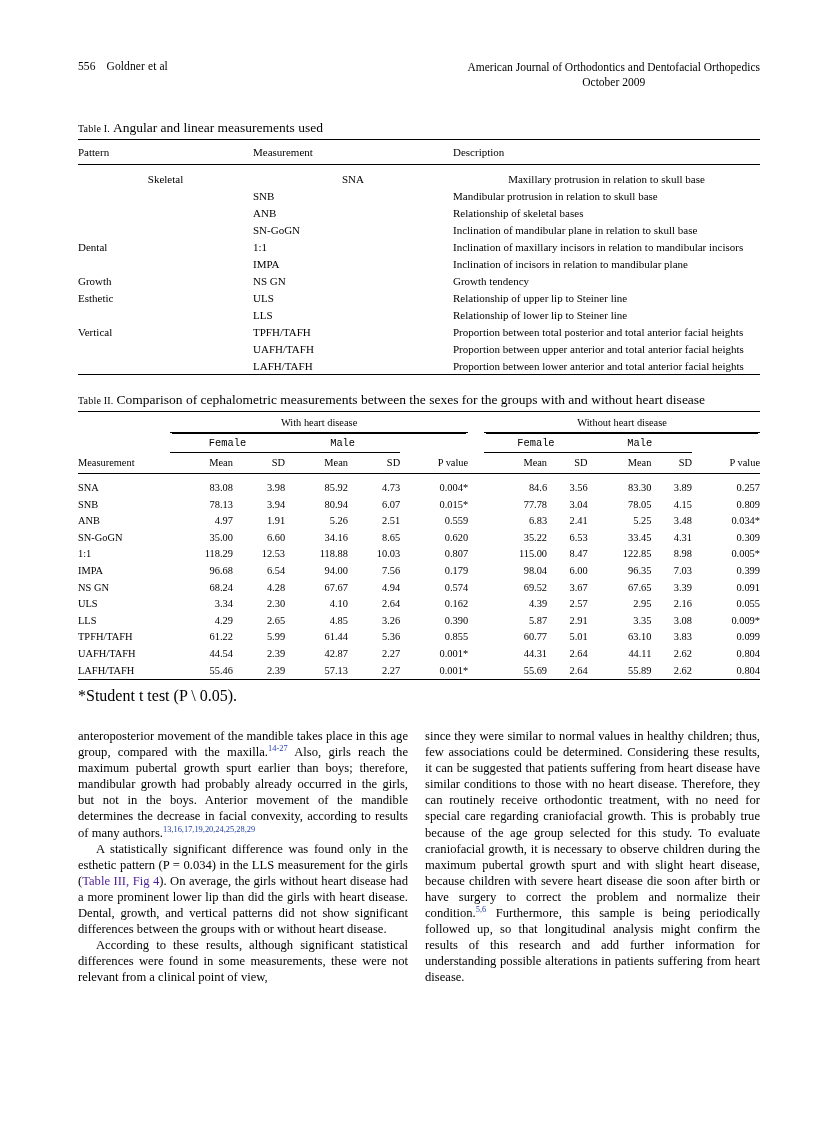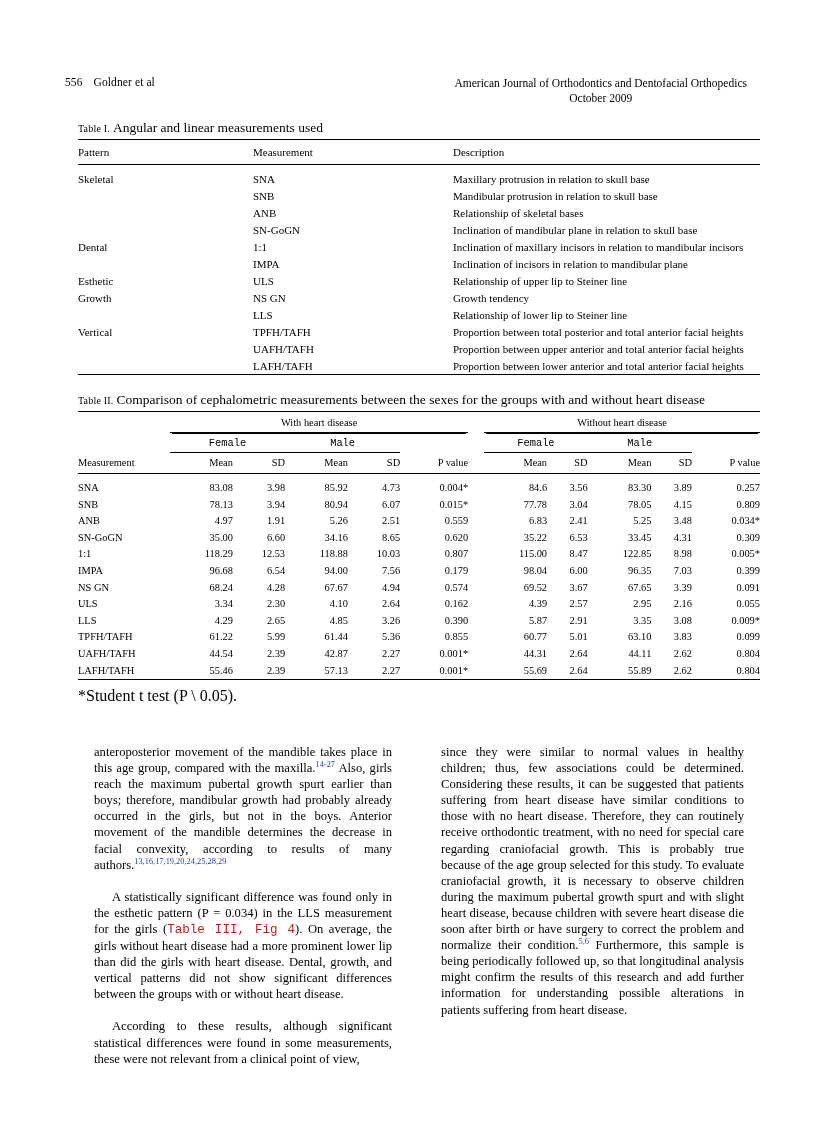--- a/index.html
+++ b/index.html
@@ -18,25 +18,24 @@
   .page {
     position: absolute;
     left: 0; top: 0;
     width: 838px;
     height: 1122px;
   }
 
   
   .runhead {
     position: absolute;
-    left: 65px;
+    left: 78px;
     top: 60px;
     width: 682px;
     height: 40px;
-    margin-top: 16px;
   }
   .runhead-left {
     position: absolute;
     left: 0;
     top: 0;
     font-size: 11.5px;
     letter-spacing: 0.1px;
   }
   .runhead-left .pageno { margin-right: 11px; }
   .runhead-right {
@@ -111,32 +110,31 @@
     position: absolute;
     top: 728px;
     font-size: 12.6px;
     line-height: 16.1px;
     text-align: justify;
     text-justify: inter-word;
     hyphens: none;
   }
   #col-left  { left: 78px;  width: 330px; }
   #col-right { left: 425px; width: 335px; }
-  .bodytext p { margin: 16px; }
+  .bodytext p { margin: 0; }
   .bodytext p.indent { text-indent: 18px; }
   sup.ref {
     color: #1f3fa8;
     font-size: 8.4px;
     vertical-align: super;
     line-height: 0;
   }
   a.xref {
-    color: #b91c1c;
+    color: #4c1d95;
     text-decoration: none;
-    font-family: Liberation Mono, monospace;
   }
 </style>
 </head>
 <body>
 
 <div class="page">
 
   <div class="runhead">
     <div class="runhead-left">
       <span class="pageno">556</span><span>Goldner et al</span>
@@ -153,21 +151,21 @@
     </div>
     <table class="sci" id="table1">
       <thead>
         <tr class="hdr rule-top">
           <td class="c-pattern">Pattern</td>
           <td class="c-meas">Measurement</td>
           <td class="c-desc desc-head">Description</td>
         </tr>
       </thead>
       <tbody id="table1-body">
-          <tr class="bodyrow rule-thin" style="border-top: 1.6px solid rgb(0, 0, 0);">
+          <tr class="bodyrow rule-thin" style="border-top: 1.6px solid rgb(0, 0, 0); text-align: center;">
             <td style="padding-top: 7px;">Skeletal</td>
             <td style="padding-top: 7px;">SNA</td>
             <td style="padding-top: 7px;">Maxillary protrusion in relation to skull base</td>
           </tr>
           <tr class="bodyrow">
             <td></td>
             <td>SNB</td>
             <td>Mandibular protrusion in relation to skull base</td>
           </tr>
           <tr class="bodyrow">
@@ -184,28 +182,28 @@
             <td>Dental</td>
             <td>1:1</td>
             <td>Inclination of maxillary incisors in relation to mandibular incisors</td>
           </tr>
           <tr class="bodyrow">
             <td></td>
             <td>IMPA</td>
             <td>Inclination of incisors in relation to mandibular plane</td>
           </tr>
           <tr class="bodyrow">
+            <td>Growth</td>
+            <td>NS GN</td>
+            <td>Growth tendency</td>
+          </tr>
+          <tr class="bodyrow">
             <td>Esthetic</td>
             <td>ULS</td>
             <td>Relationship of upper lip to Steiner line</td>
-          </tr>
-          <tr class="bodyrow">
-            <td>Growth</td>
-            <td>NS GN</td>
-            <td>Growth tendency</td>
           </tr>
           <tr class="bodyrow">
             <td></td>
             <td>LLS</td>
             <td>Relationship of lower lip to Steiner line</td>
           </tr>
           <tr class="bodyrow">
             <td>Vertical</td>
             <td>TPFH/TAFH</td>
             <td>Proportion between total posterior and total anterior facial heights</td>

